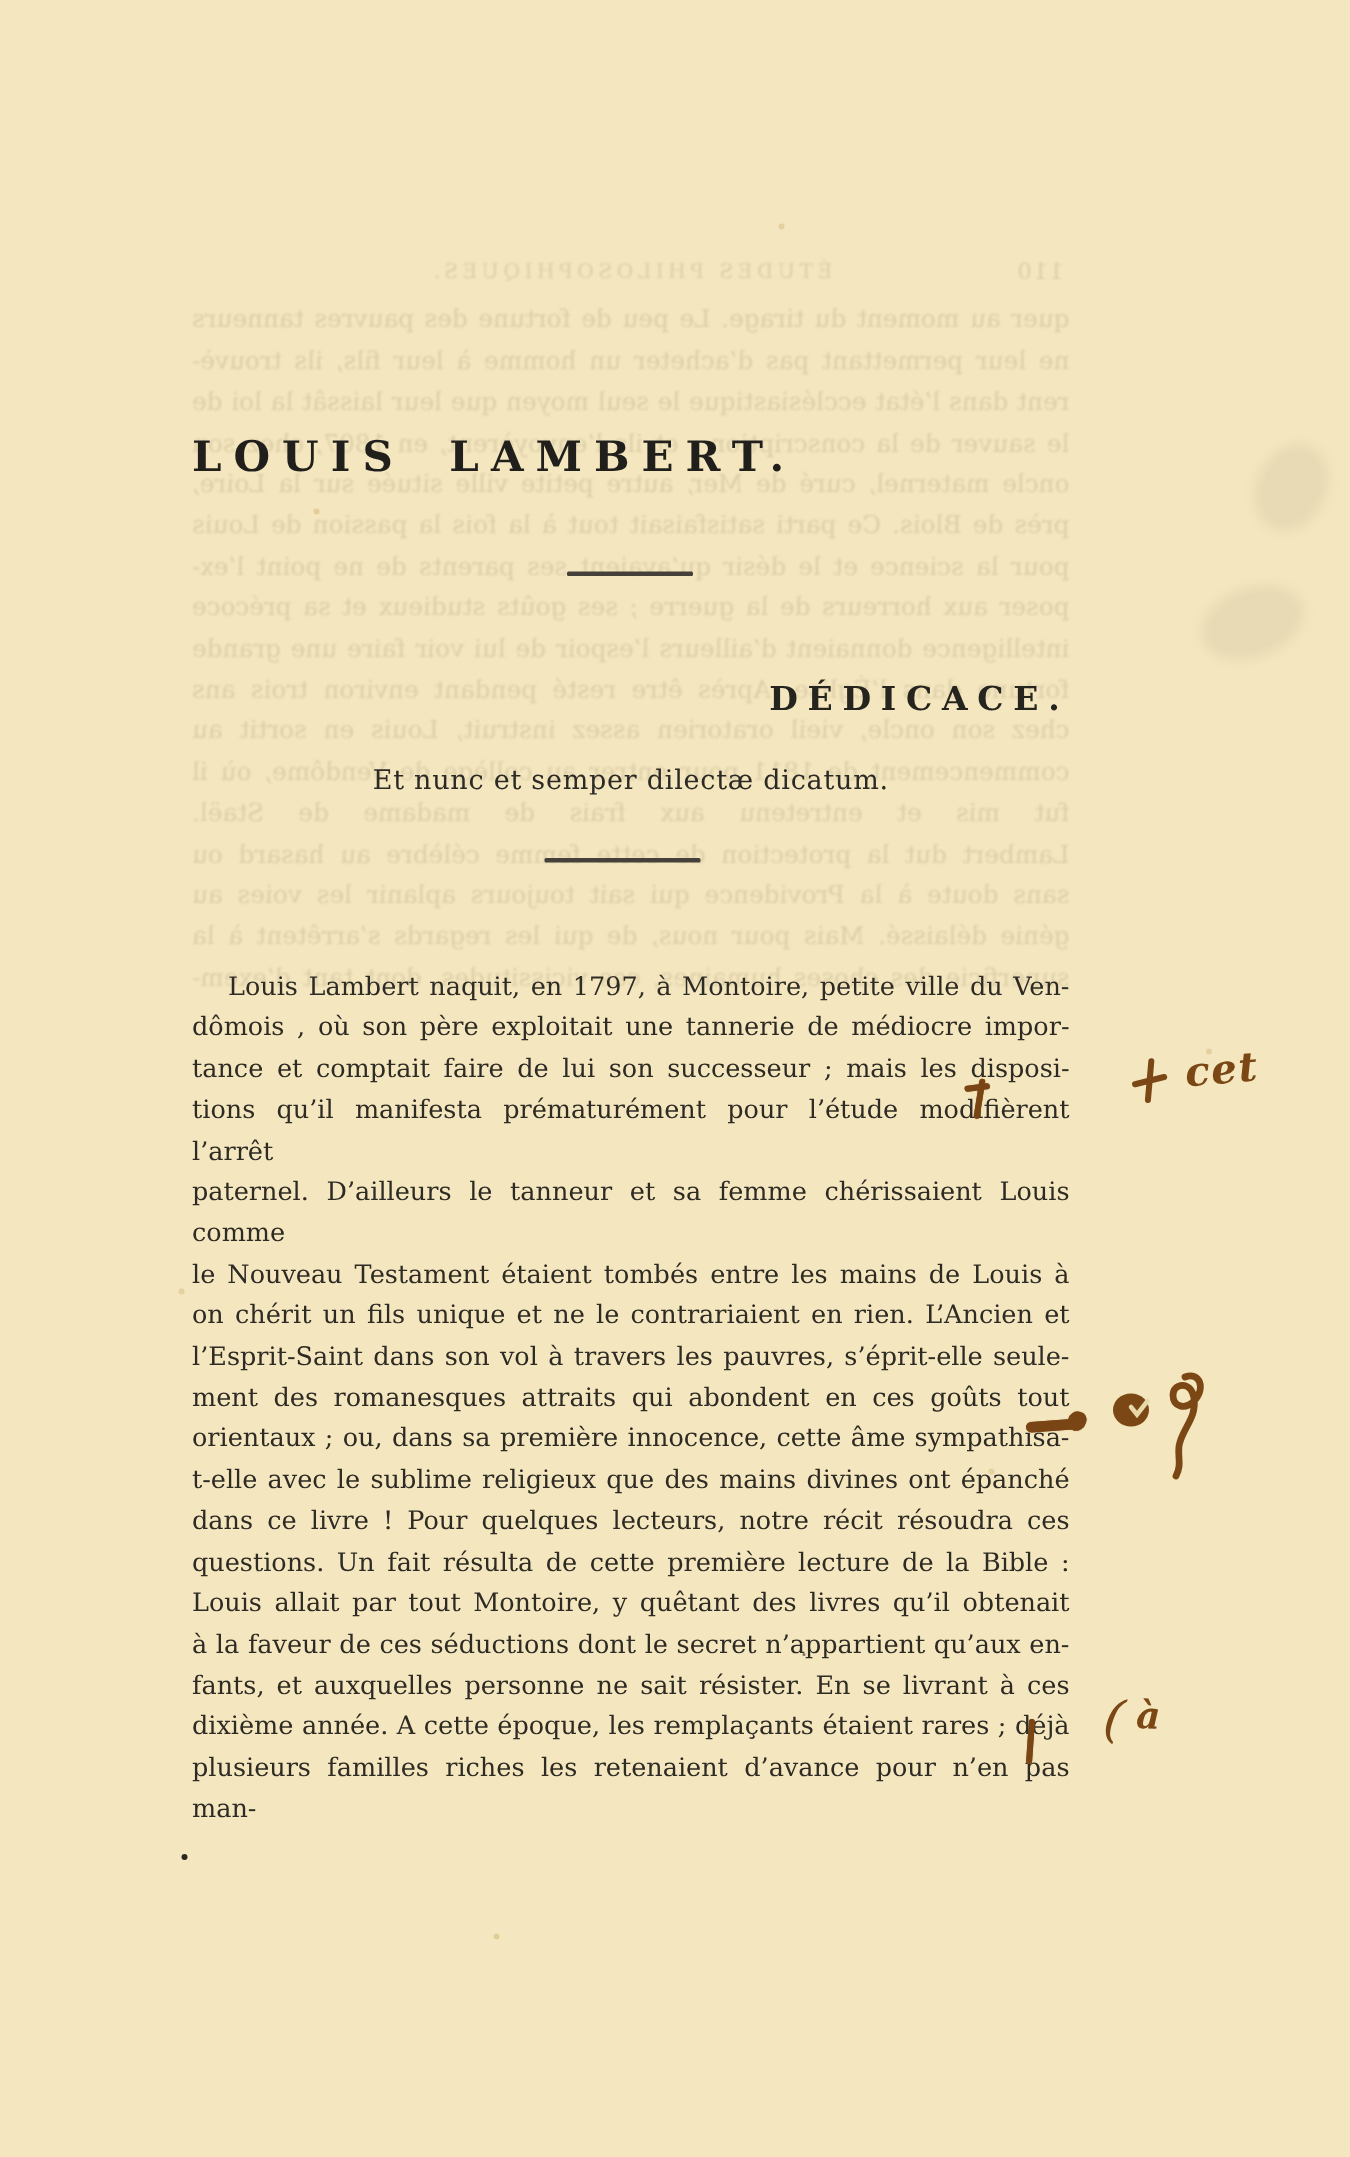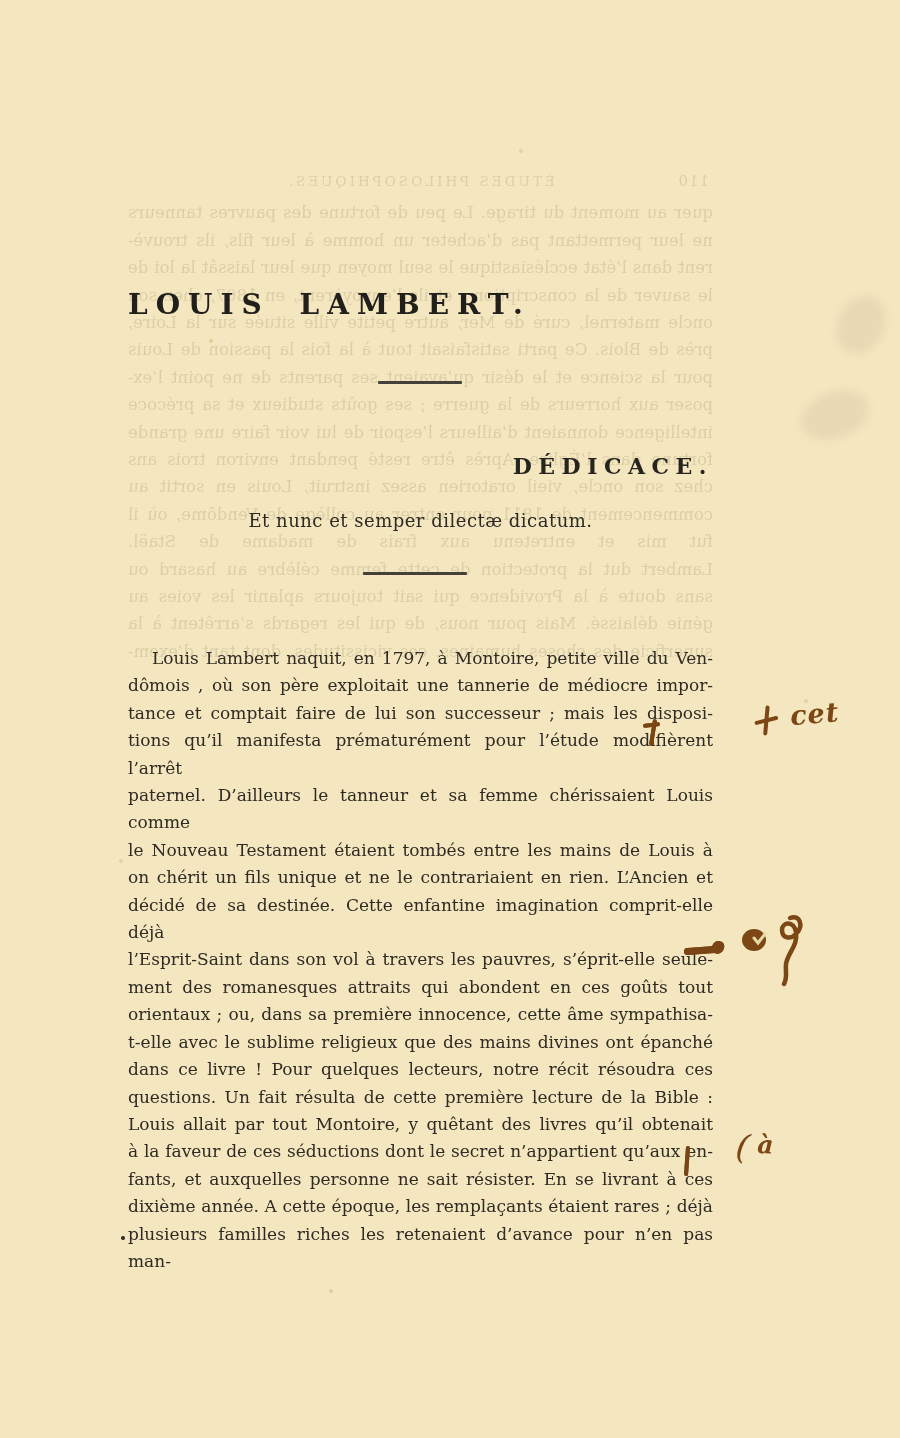--- a/index.html
+++ b/index.html
@@ -129,21 +129,20 @@
   <div class="rule rule2"></div>
 
   <div class="body-text">
       <div>Louis Lambert naquit, en 1797, à Montoire, petite ville du Ven-</div>
       <div>dômois , où son père exploitait une tannerie de médiocre impor-</div>
       <div>tance et comptait faire de lui son successeur ; mais les disposi-</div>
       <div>tions qu’il manifesta prématurément pour l’étude modifièrent l’arrêt</div>
       <div>paternel. D’ailleurs le tanneur et sa femme chérissaient Louis comme</div>
       <div>le Nouveau Testament étaient tombés entre les mains de Louis à</div>
       <div>on chérit un fils unique et ne le contrariaient en rien. L’Ancien et</div>
-      <div>décidé de sa destinée. Cette enfantine imagination comprit-elle déjà</div>
       <div>l’Esprit-Saint dans son vol à travers les pauvres, s’éprit-elle seule-</div>
       <div>ment des romanesques attraits qui abondent en ces goûts tout</div>
       <div>orientaux ; ou, dans sa première innocence, cette âme sympathisa-</div>
       <div>t-elle avec le sublime religieux que des mains divines ont épanché</div>
       <div>dans ce livre ! Pour quelques lecteurs, notre récit résoudra ces</div>
       <div>questions. Un fait résulta de cette première lecture de la Bible :</div>
       <div>Louis allait par tout Montoire, y quêtant des livres qu’il obtenait</div>
       <div>à la faveur de ces séductions dont le secret n’appartient qu’aux en-</div>
       <div>fants, et auxquelles personne ne sait résister. En se livrant à ces</div>
       <div>dixième année. A cette époque, les remplaçants étaient rares ; déjà</div>

